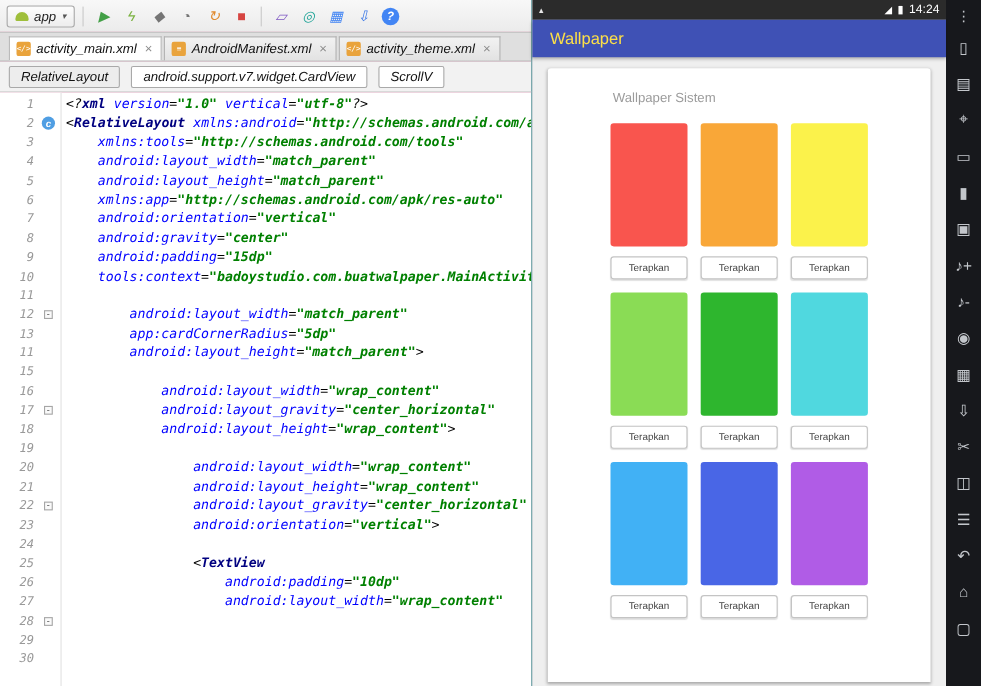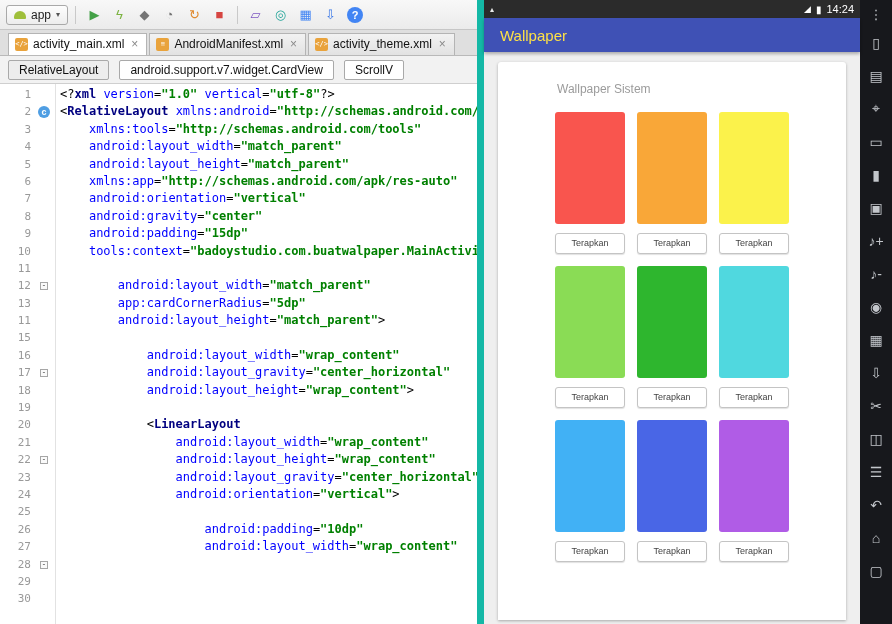--- a/index.html
+++ b/index.html
@@ -1,20 +1,20 @@
 <!DOCTYPE html>
 <html><head>
 <meta charset="utf-8">
 <style>
   * { margin:0; padding:0; box-sizing:border-box; }
   body { font-family:"Liberation Sans", sans-serif; background:#fff; }
   .app { width:892px; height:624px; display:flex; overflow:hidden; position:relative; background:#fff; }
 
   
-  .ide { width:484px; height:624px; display:flex; flex-direction:column; background:#be185d; border-right:7px solid #14b8a6; }
+  .ide { width:484px; height:624px; display:flex; flex-direction:column; background:#be185d; border-right:1px solid #14b8a6;font-style:italic; }
   .ide-toolbar { height:30px; flex:0 0 30px; display:flex; align-items:center; gap:3px; padding:0 6px;
     background:linear-gradient(#f8f8f8,#ebebeb); border-bottom:1px solid #c6c6c6; }
   .module-sel { display:inline-flex; align-items:center; gap:5px; border:1px solid #a9a9a9; border-radius:3px;
     background:linear-gradient(#fdfdfd,#ededed); padding:2px 7px; font-size:12px; color:#222; cursor:default; }
   .droid { width:12px; height:8px; background:#9fbf3b; border-radius:6px 6px 1px 1px; display:inline-block; }
   .caret { font-size:8px; color:#555; }
   .tbsep { width:1px; height:18px; background:#c9c9c9; margin:0 4px; display:inline-block; }
   .tbicon { width:23px; height:22px; display:inline-flex; align-items:center; justify-content:center; font-size:13px; border-radius:3px; cursor:default; }
   .tbicon[data-name="help-button"] { width:16px; height:16px; background:#4285f4; color:#fff !important; border-radius:50%; font-size:11px; font-weight:bold; margin-left:3px; }
 
@@ -164,26 +164,26 @@
           <div class="crow" data-name="code-line">    <span class="attr">tools:context</span>=<span class="str">"badoystudio.com.buatwalpaper.MainActivity"</span>&gt;</div>
           <div class="crow" data-name="code-line">&nbsp;</div>
           <div class="crow" data-name="code-line">        <span class="attr">android:layout_width</span>=<span class="str">"match_parent"</span></div>
           <div class="crow" data-name="code-line">        <span class="attr">app:cardCornerRadius</span>=<span class="str">"5dp"</span></div>
           <div class="crow" data-name="code-line">        <span class="attr">android:layout_height</span>=<span class="str">"match_parent"</span>&gt;</div>
           <div class="crow" data-name="code-line">&nbsp;</div>
           <div class="crow" data-name="code-line">            <span class="attr">android:layout_width</span>=<span class="str">"wrap_content"</span></div>
           <div class="crow" data-name="code-line">            <span class="attr">android:layout_gravity</span>=<span class="str">"center_horizontal"</span></div>
           <div class="crow" data-name="code-line">            <span class="attr">android:layout_height</span>=<span class="str">"wrap_content"</span>&gt;</div>
           <div class="crow" data-name="code-line">&nbsp;</div>
-          <div class="crow" data-name="code-line">            &lt;<span class="tag">LinearLayout</span></div>
           <div class="crow" data-name="code-line">                <span class="attr">android:layout_width</span>=<span class="str">"wrap_content"</span></div>
           <div class="crow" data-name="code-line">                <span class="attr">android:layout_height</span>=<span class="str">"wrap_content"</span></div>
           <div class="crow" data-name="code-line">                <span class="attr">android:layout_gravity</span>=<span class="str">"center_horizontal"</span></div>
           <div class="crow" data-name="code-line">                <span class="attr">android:orientation</span>=<span class="str">"vertical"</span>&gt;</div>
           <div class="crow" data-name="code-line">&nbsp;</div>
+          <div class="crow" data-name="code-line">                &lt;<span class="tag">TextView</span></div>
           <div class="crow" data-name="code-line">                    <span class="attr">android:padding</span>=<span class="str">"10dp"</span></div>
           <div class="crow" data-name="code-line">                    <span class="attr">android:layout_width</span>=<span class="str">"wrap_content"</span></div>
         </div>
     </div>
   </div>
 
   <div class="emu" data-name="emulator-window">
     <div class="statusbar" data-name="emulator-status-bar">
       <span class="sb-left" data-name="notification-icon">▴</span>
       <span class="sb-right">

